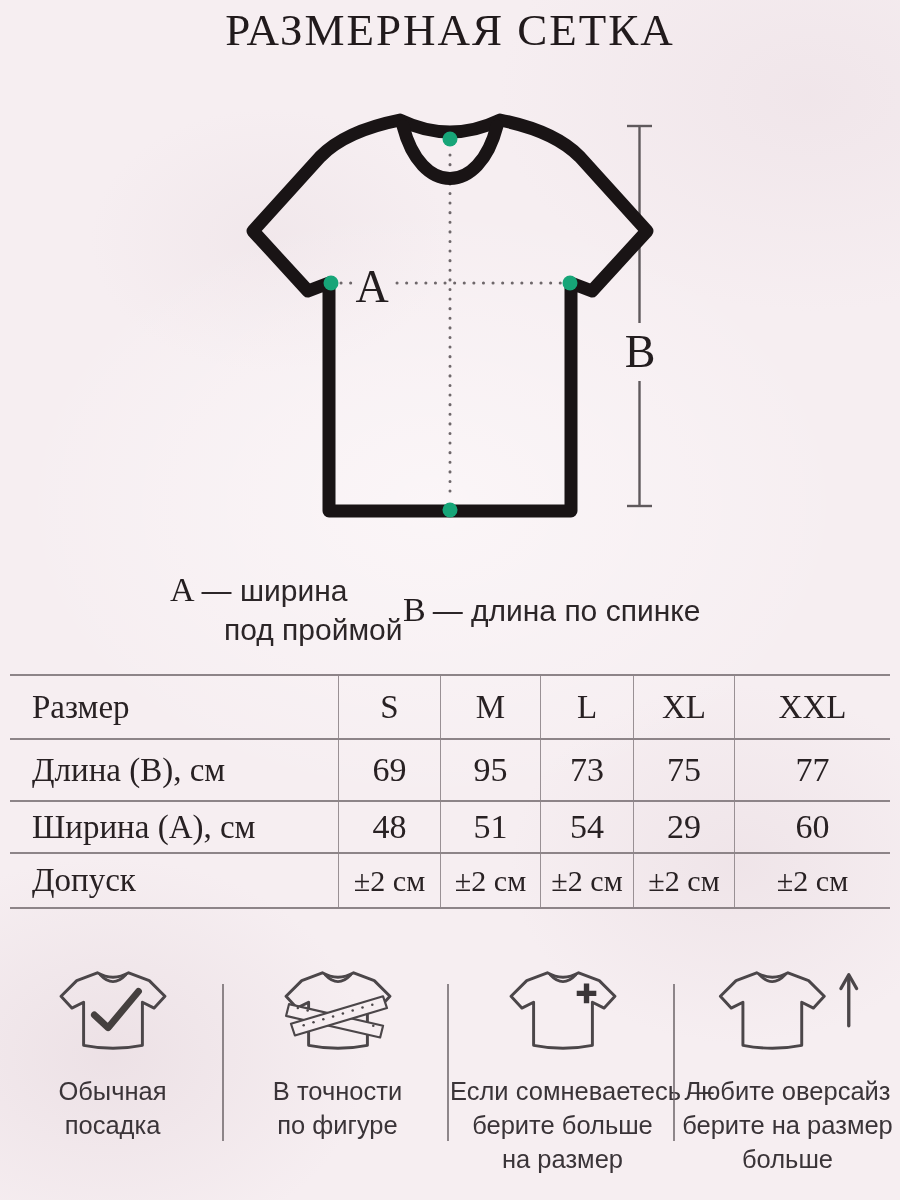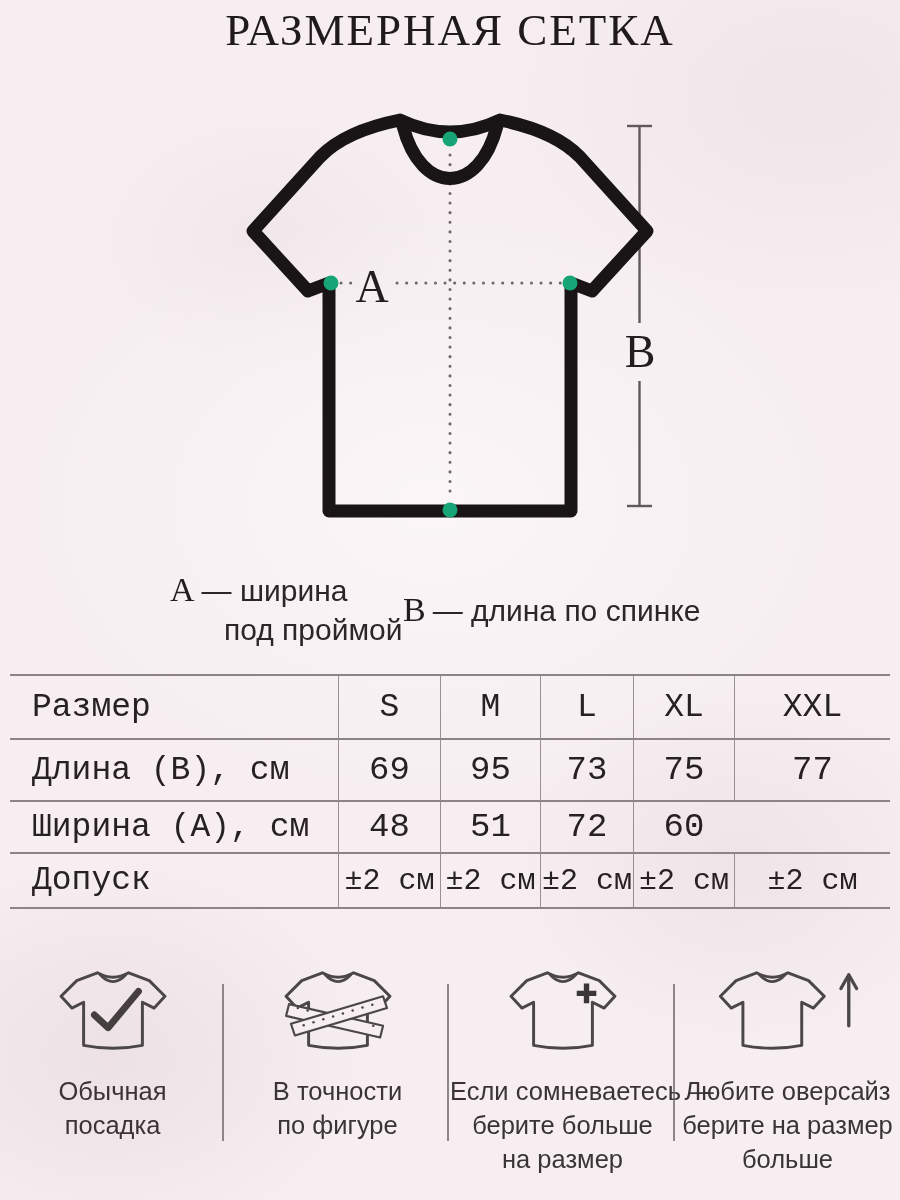--- a/index.html
+++ b/index.html
@@ -30,21 +30,21 @@
   .legend-b{left:403px; top:592px;}
   .legend-a .line2{margin-left:54px; margin-top:3px;}
 
   
   .size-table{position:absolute; left:10px; top:674px; width:880px;}
   .t-row{display:grid; grid-template-columns:328px 102px 100px 93px 101px 156px;
          border-bottom:2px solid #8d8488;}
   .t-row.r-head{border-top:2px solid #8d8488;}
   .r-head{height:62px;} .r-1{height:60px;} .r-2{height:50px;} .r-3{height:53px;}
   .t-cell{display:flex; align-items:center; justify-content:center;
-          font-family:Liberation Mono, monospace; color:#282123;}
+          font-family:Liberation Serif, serif; color:#282123;}
   .t-cell.c-val{border-left:1.5px solid #999094;}
   .t-label{justify-content:flex-start; padding-left:22px; font-size:33px;}
   .r-head .c-val{font-size:33px;}
   .r-1 .c-val,.r-2 .c-val{font-size:34px;}
   .r-3 .c-val{font-size:30px;}
 
   
   .note{position:absolute; top:960px; width:225px; text-align:center;}
   .note-icon{height:104px; display:flex; align-items:center; justify-content:center;}
   .note-text{margin-top:10px;}
@@ -115,21 +115,22 @@
       <div class="t-cell c-val">69</div>
       <div class="t-cell c-val">95</div>
       <div class="t-cell c-val">73</div>
       <div class="t-cell c-val">75</div>
       <div class="t-cell c-val">77</div>
     </div>
     <div class="t-row r-2">
       <div class="t-cell t-label">Ширина (А), см</div>
       <div class="t-cell c-val">48</div>
       <div class="t-cell c-val">51</div>
-      <div class="t-cell c-val">72</div>
+      <div class="t-cell c-val">54</div>
+      <div class="t-cell c-val">29</div>
       <div class="t-cell c-val">60</div>
     </div>
     <div class="t-row r-3">
       <div class="t-cell t-label">Допуск</div>
       <div class="t-cell c-val">±2 см</div>
       <div class="t-cell c-val">±2 см</div>
       <div class="t-cell c-val">±2 см</div>
       <div class="t-cell c-val">±2 см</div>
       <div class="t-cell c-val">±2 см</div>
     </div>

